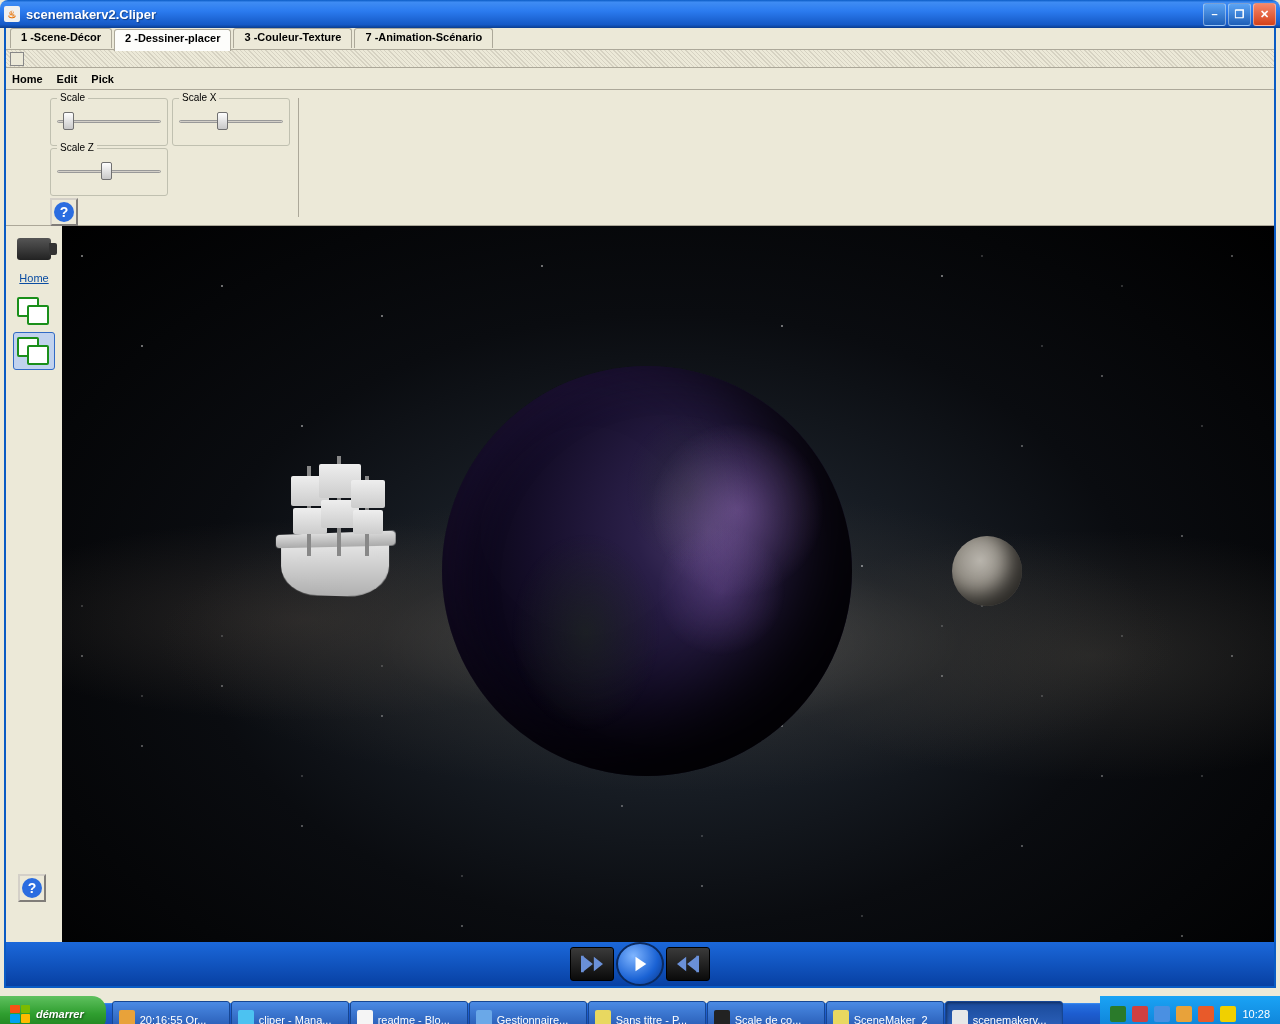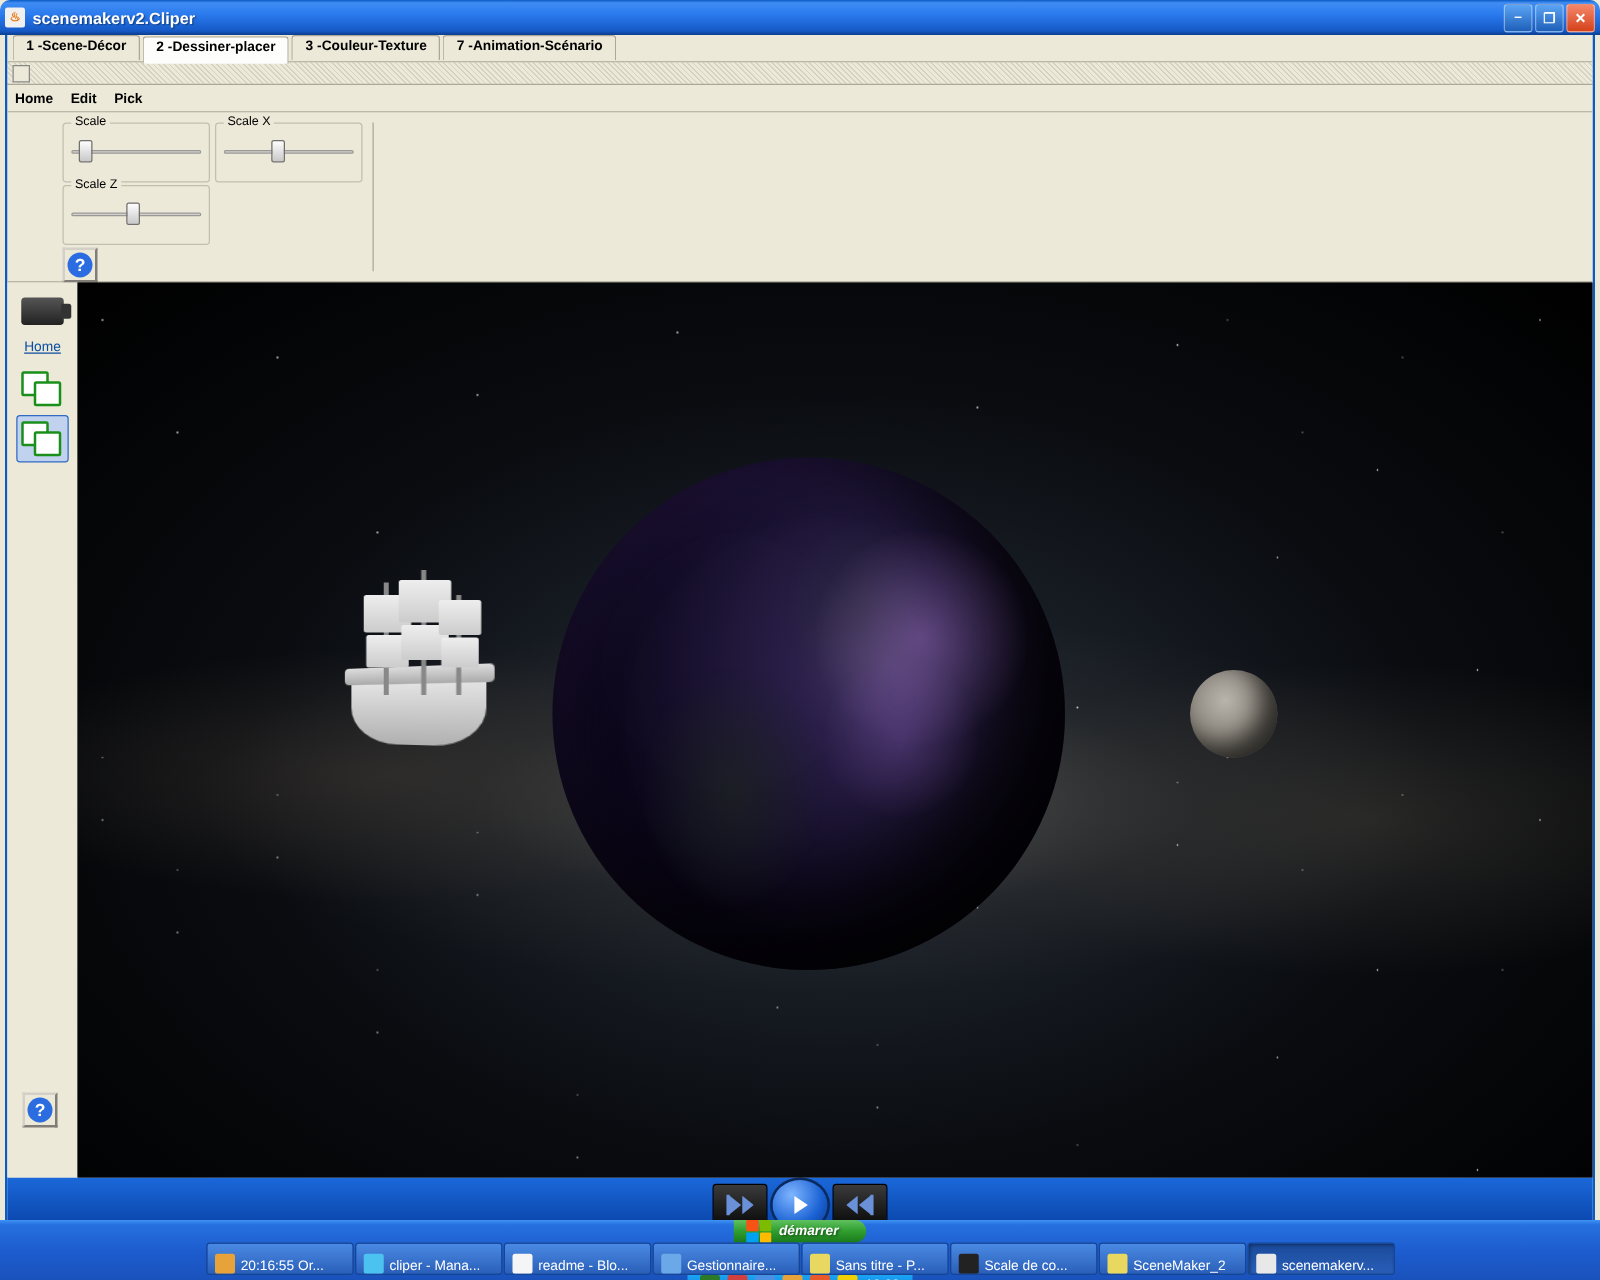--- a/index.html
+++ b/index.html
@@ -112,21 +112,21 @@
 .s5{width:34px;height:28px;left:104px;bottom:118px;}
 .s6{width:30px;height:24px;left:106px;bottom:92px;}
 
 
 .playbar { height: 44px; background: linear-gradient(to bottom, #1b68da, #0740a3); display:flex; align-items:center; justify-content:center; gap:2px;}
 .pbtn { width:44px; height:34px; background:linear-gradient(#3a3a3a,#0a0a0a); border:1px solid #000; border-radius:3px; display:flex; align-items:center; justify-content:center; color:#6a90d8;}
 .pbtn.play { width:48px; height:44px; border-radius:50%; background:radial-gradient(circle at 35% 30%, #7fb5ff, #1a62d4 60%, #0a3585); color:white; font-size:22px; border:2px solid #0a2a60;}
 .pbtn svg{width:22px;height:18px;}
 
 
-.taskbar { position:absolute; bottom:0; left:0; right:0; height:48px; background:linear-gradient(to bottom,#3f93f5 0%, #2670e0 8%, #1d5dd0 50%, #1a52bb 100%); display:flex; align-items:center;flex-direction:column;}
+.taskbar { position:absolute; bottom:0; left:0; right:0; height:21px; background:linear-gradient(to bottom,#3f93f5 0%, #2670e0 8%, #1d5dd0 50%, #1a52bb 100%); display:flex; align-items:center;}
 .startbtn { height:36px; padding:0 22px 0 10px; background:linear-gradient(to bottom,#5fc15f 0%, #2f9e2f 50%, #1b7a1b 100%); border-radius:0 14px 14px 0; display:flex; align-items:center; gap:6px; color:white; font-weight:bold; font-style:italic; font-size:18px; text-shadow:1px 1px 2px rgba(0,0,0,0.5);}
 .winlogo{width:20px;height:18px;display:grid;grid-template-columns:1fr 1fr;grid-template-rows:1fr 1fr;gap:1px;}
 .winlogo div{border-radius:1px;}
 .wl1{background:#f65314;}.wl2{background:#7cbb00;}.wl3{background:#00a1f1;}.wl4{background:#ffbb00;}
 .tasks { flex:1; display:flex; align-items:center; gap:1px; padding:0 6px; height:28px;}
 .taskbtn { height:26px; min-width:118px; max-width:118px; padding:0 6px; background:linear-gradient(to bottom,#4a8ae4,#2a5fb8); border:1px solid #164693; border-radius:3px; display:flex; align-items:flex-end; gap:5px; color:white; overflow:hidden; white-space:nowrap; cursor:pointer; font-size:11px;}
 .taskbtn.active{background:linear-gradient(to bottom,#1a4a9a,#2a5fb8); box-shadow:inset 1px 1px 3px rgba(0,0,0,0.4);}
 .taskic{width:16px;height:16px;flex-shrink:0;border-radius:2px;}
 .tray { height:36px; background:linear-gradient(to bottom,#1aa3f5,#0d7fd4); display:flex; align-items:center; padding:0 10px; gap:6px; color:white;}
 .trayic{width:16px;height:16px;}

